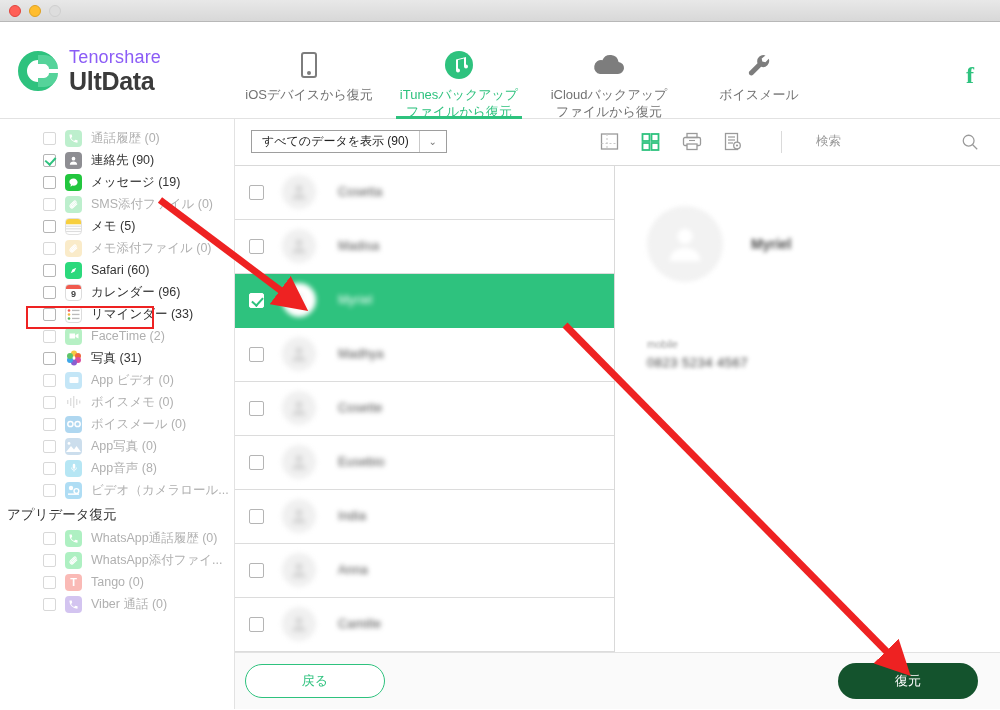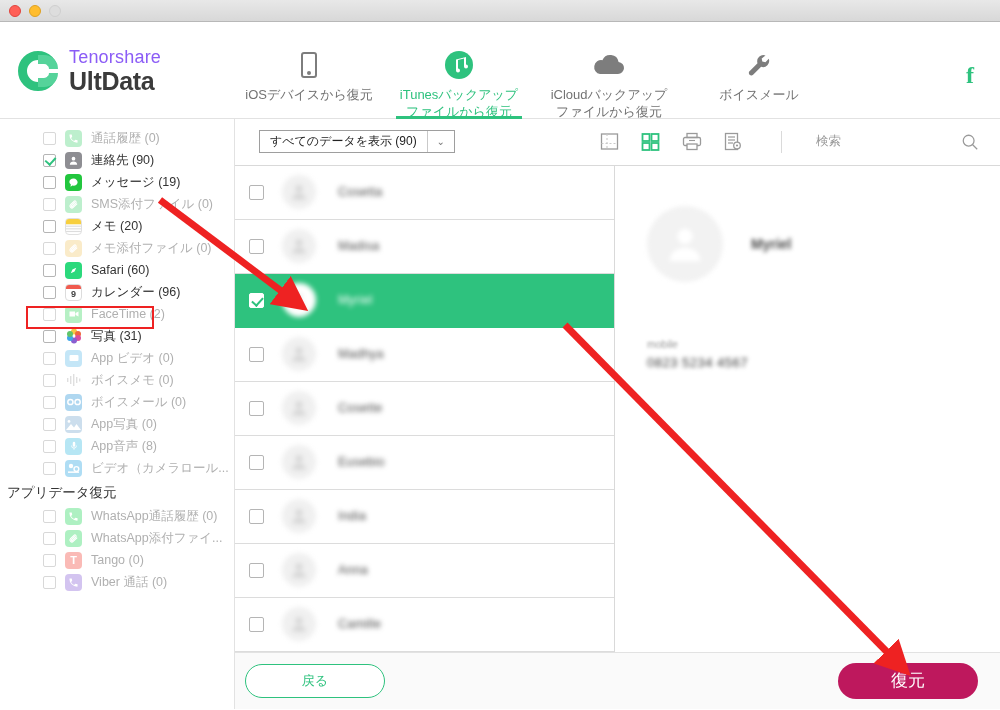--- a/index.html
+++ b/index.html
@@ -97,21 +97,21 @@
 
   .redbox {
     position:absolute; left: 26px; top: 187px; width: 128px; height: 23px;
     border: 2px solid #ee2222; pointer-events:none;
   }
 
   
   .main { flex:1; display:flex; flex-direction: column; background:#fff; }
   .toolbar { height: 48px; display:flex; align-items:center; padding: 0 20px 0 8px; }
   .select-wrap {
-    margin-left: 8px; display:flex; border:1px solid #9e9e9e; height: 23px; background:#fff;
+    margin-left: 0; display:flex; border:1px solid #9e9e9e; height: 23px; background:#fff;
   }
   .select-val { font-size: 12px; color:#222; padding: 0 10px; display:flex; align-items:center;
                 min-width: 150px; }
   .select-arrow { width: 27px; border-left: 1px solid #c9c9c9; display:flex;
                   align-items:center; justify-content:center; color:#777; font-size:10px; }
   .tb-spacer { flex: 1; }
   .tb-icons { display:flex; align-items:center; gap: 20px; }
   .tb-btn { width: 21px; height: 21px; display:flex; align-items:center; justify-content:center; cursor:pointer;}
   .divider-v { width:1px; height: 22px; background:#dadada; margin: 0 14px 0 18px; }
   .search-label { font-size: 12.5px; color:#999; }
@@ -163,22 +163,22 @@
     height: 60px; background:#fafafa; border-top:1px solid #e2e2e2;
     display:flex; align-items:center; padding: 0 22px 0 10px;
   }
   .btn-back {
     width: 140px; height: 34px; border: 1px solid #2ec27e; border-radius: 17px;
     color:#2ec27e; font-size: 13px; display:flex; align-items:center; justify-content:center;
     background:#fff; cursor:pointer;
   }
   .footer-spacer { flex:1; }
   .btn-restore {
-    width: 140px; height: 36px; border-radius: 18px; background:#be185d; color:#fff;
-    font-size: 17px; display:flex; align-items:center; justify-content:center; cursor:pointer;
+    width: 140px; height: 36px; border-radius: 18px; background:#14532d; color:#fff;
+    font-size: 13px; display:flex; align-items:center; justify-content:center; cursor:pointer;
     border: none;
   }
 
   
   .arrows { position:absolute; inset:0; pointer-events:none; }
 
   
   .glyph-phone { width:16px; height:26px; border:2.6px solid #7d7d7d; border-radius:3px; }
   .glyph-phone i { display:block; width:4px;height:4px;border-radius:50%;background:#7d7d7d;margin:17px auto 0;}
 </style>
@@ -308,21 +308,21 @@
       <div class="item">
         <span class="cb"></span>
         <span class="ico" style="background:#fff;border:1px solid #e0e0e0">
           <svg width="17" height="17" viewBox="0 0 17 17">
               <rect width="17" height="6" fill="#f7cf3e"></rect>
               <rect y="7.5" width="17" height="1.3" fill="#ddd"></rect>
               <rect y="10.5" width="17" height="1.3" fill="#ddd"></rect>
               <rect y="13.5" width="17" height="1.3" fill="#ddd"></rect>
             </svg>
         </span>
-        <span class="lbl">メモ (20)</span>
+        <span class="lbl">メモ (5)</span>
       </div>
 
       <div class="item disabled">
         <span class="cb dim"></span>
         <span class="ico" style="background:#f6d48a">
           <svg width="11" height="11" viewBox="0 0 24 24">
               <path fill="none" stroke="#fff" stroke-width="2.4" d="M20 10l-8.5 8.5a4.2 4.2 0 0 1-6-6L13 5a2.8 2.8 0 0 1 4 4l-7.5 7.5a1.4 1.4 0 0 1-2-2L15 7"></path>
             </svg>
         </span>
         <span class="lbl">メモ添付ファイル (0)</span>
@@ -340,20 +340,34 @@
 
       <div class="item">
         <span class="cb"></span>
         <span class="ico" style="background:#fff;border:1px solid #dcdcdc;color:#444;font-size:9px;line-height:1;display:block;text-align:center">
           <span style="display:block;height:4px;background:#f05b4f"></span>
           <span style="display:block;font-size:9px;font-weight:700;margin-top:1px">9</span>
         </span>
         <span class="lbl">カレンダー (96)</span>
       </div>
 
+      <div class="item">
+        <span class="cb"></span>
+        <span class="ico" style="background:#fff;border:1px solid #dcdcdc">
+          <svg width="15" height="15" viewBox="0 0 15 15">
+            <circle cx="3" cy="3.5" r="1.3" fill="#f0605a"></circle>
+              <rect x="6" y="2.8" width="7.5" height="1.3" fill="#bbb"></rect>
+            <circle cx="3" cy="7.5" r="1.3" fill="#f5b33c"></circle>
+              <rect x="6" y="6.8" width="7.5" height="1.3" fill="#bbb"></rect>
+            <circle cx="3" cy="11.5" r="1.3" fill="#5ab85e"></circle>
+              <rect x="6" y="10.8" width="7.5" height="1.3" fill="#bbb"></rect>
+          </svg>
+        </span>
+        <span class="lbl">リマインダー (33)</span>
+      </div>
 
       <div class="item disabled">
         <span class="cb dim"></span>
         <span class="ico" style="background:#5ee07e">
           <svg width="12" height="12" viewBox="0 0 24 24">
               <path fill="#fff" d="M3 7h11v10H3zM15 10l6-3v10l-6-3z"></path>
             </svg>
         </span>
         <span class="lbl">FaceTime (2)</span>
       </div>

